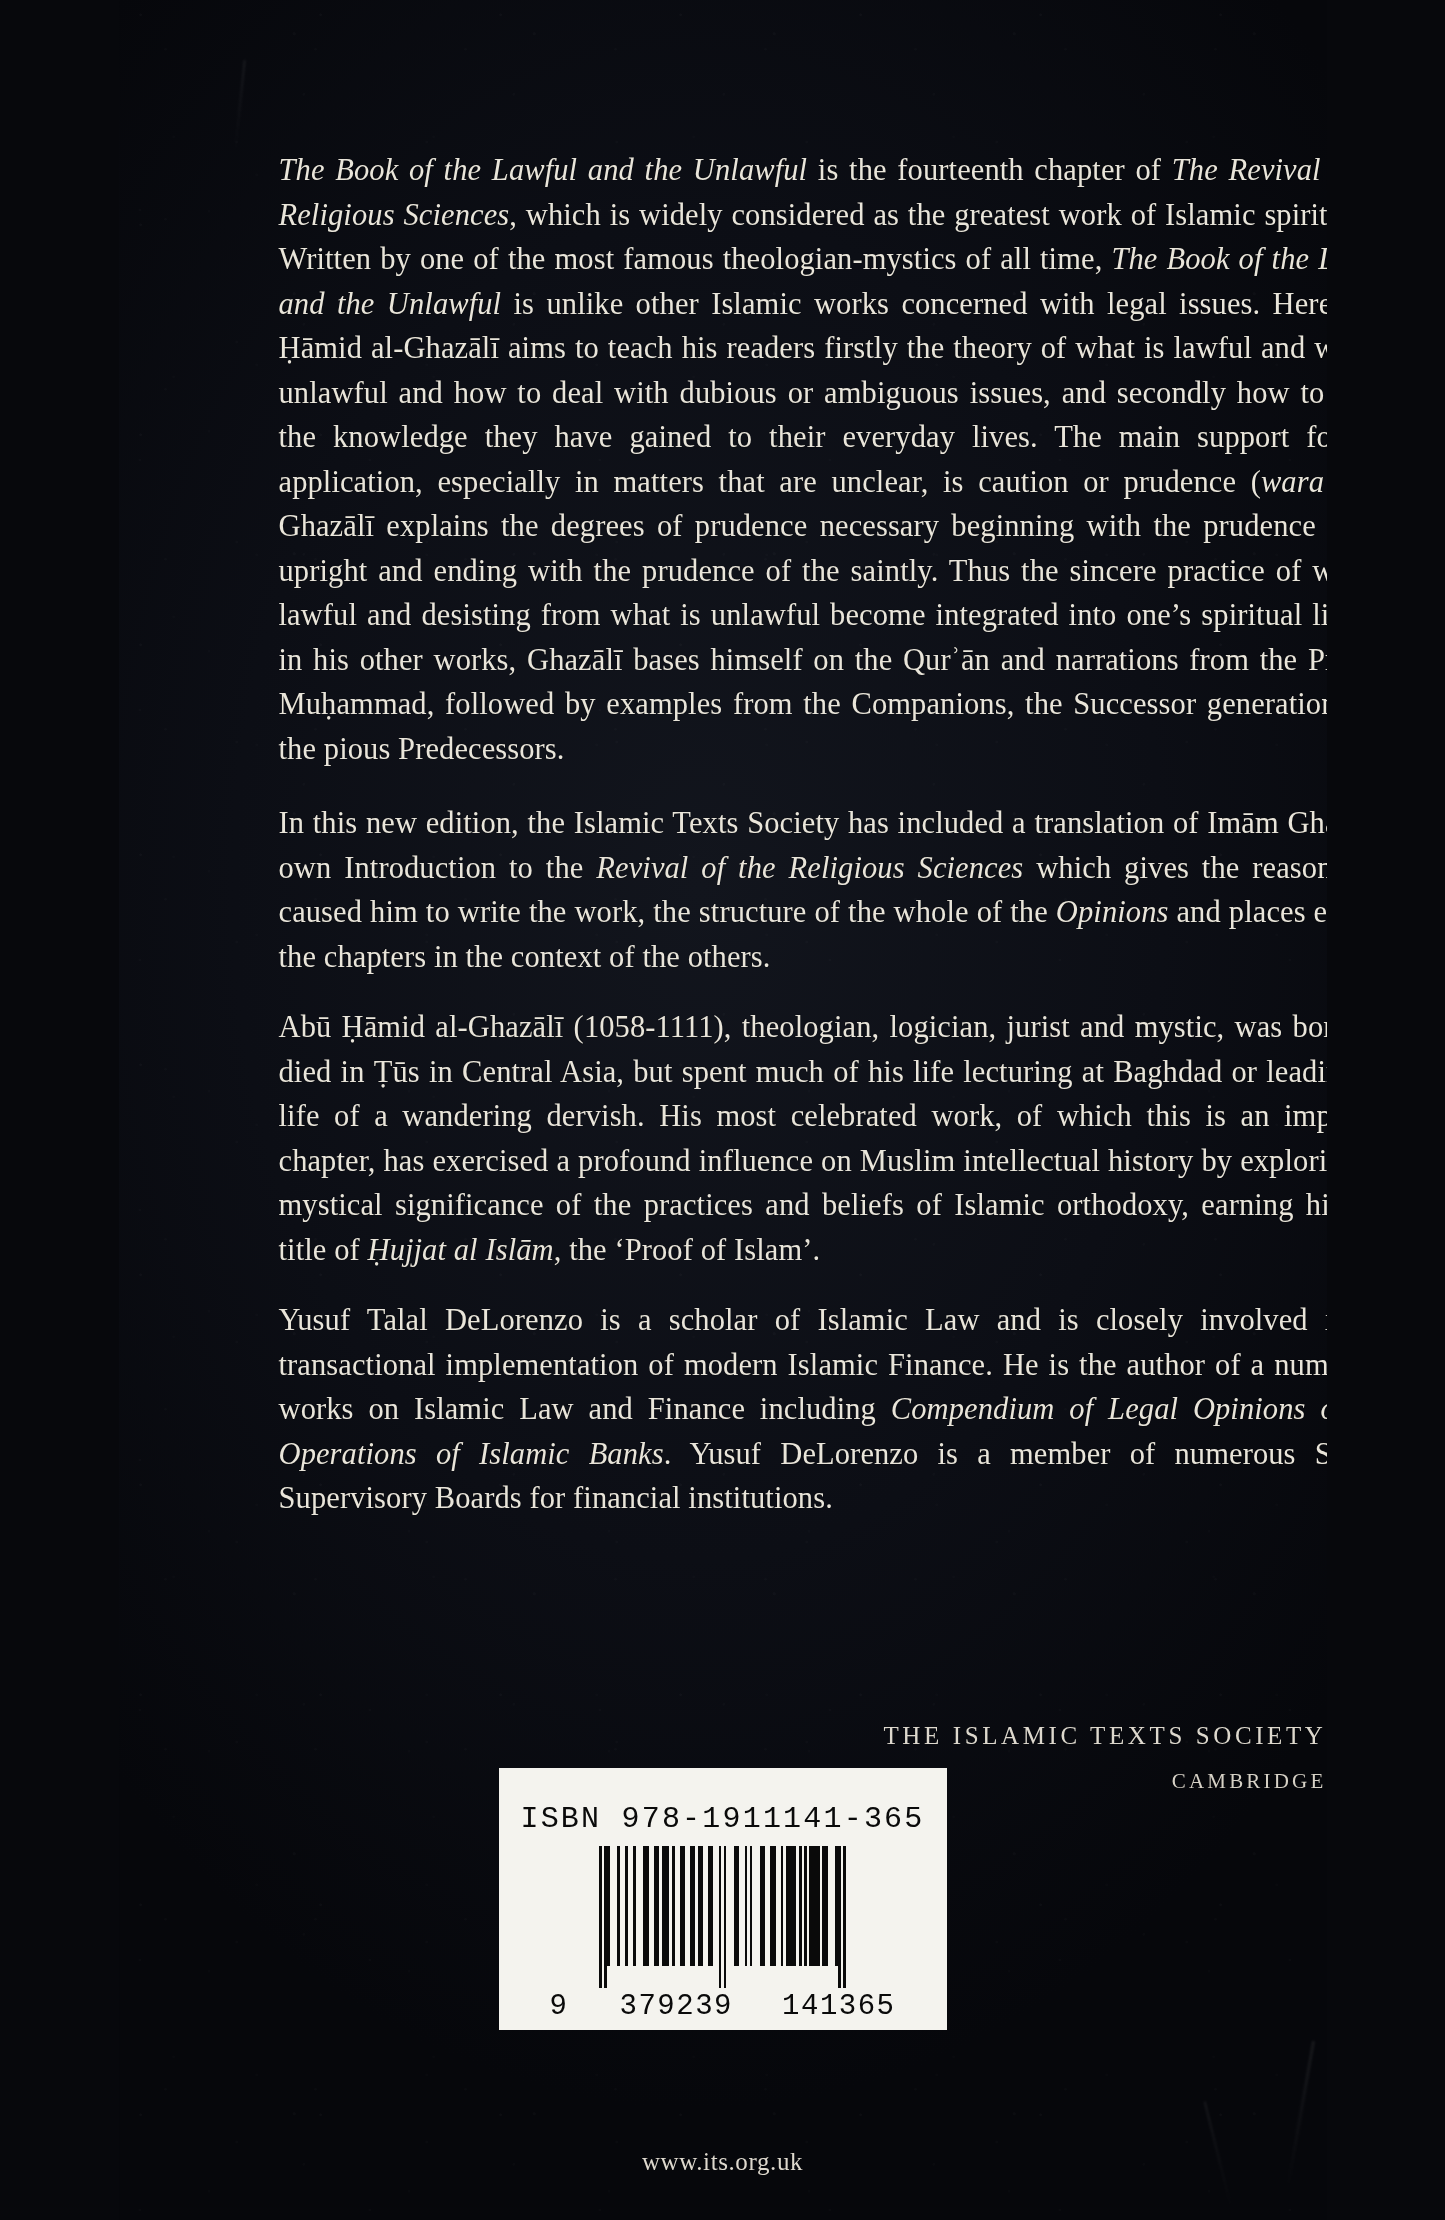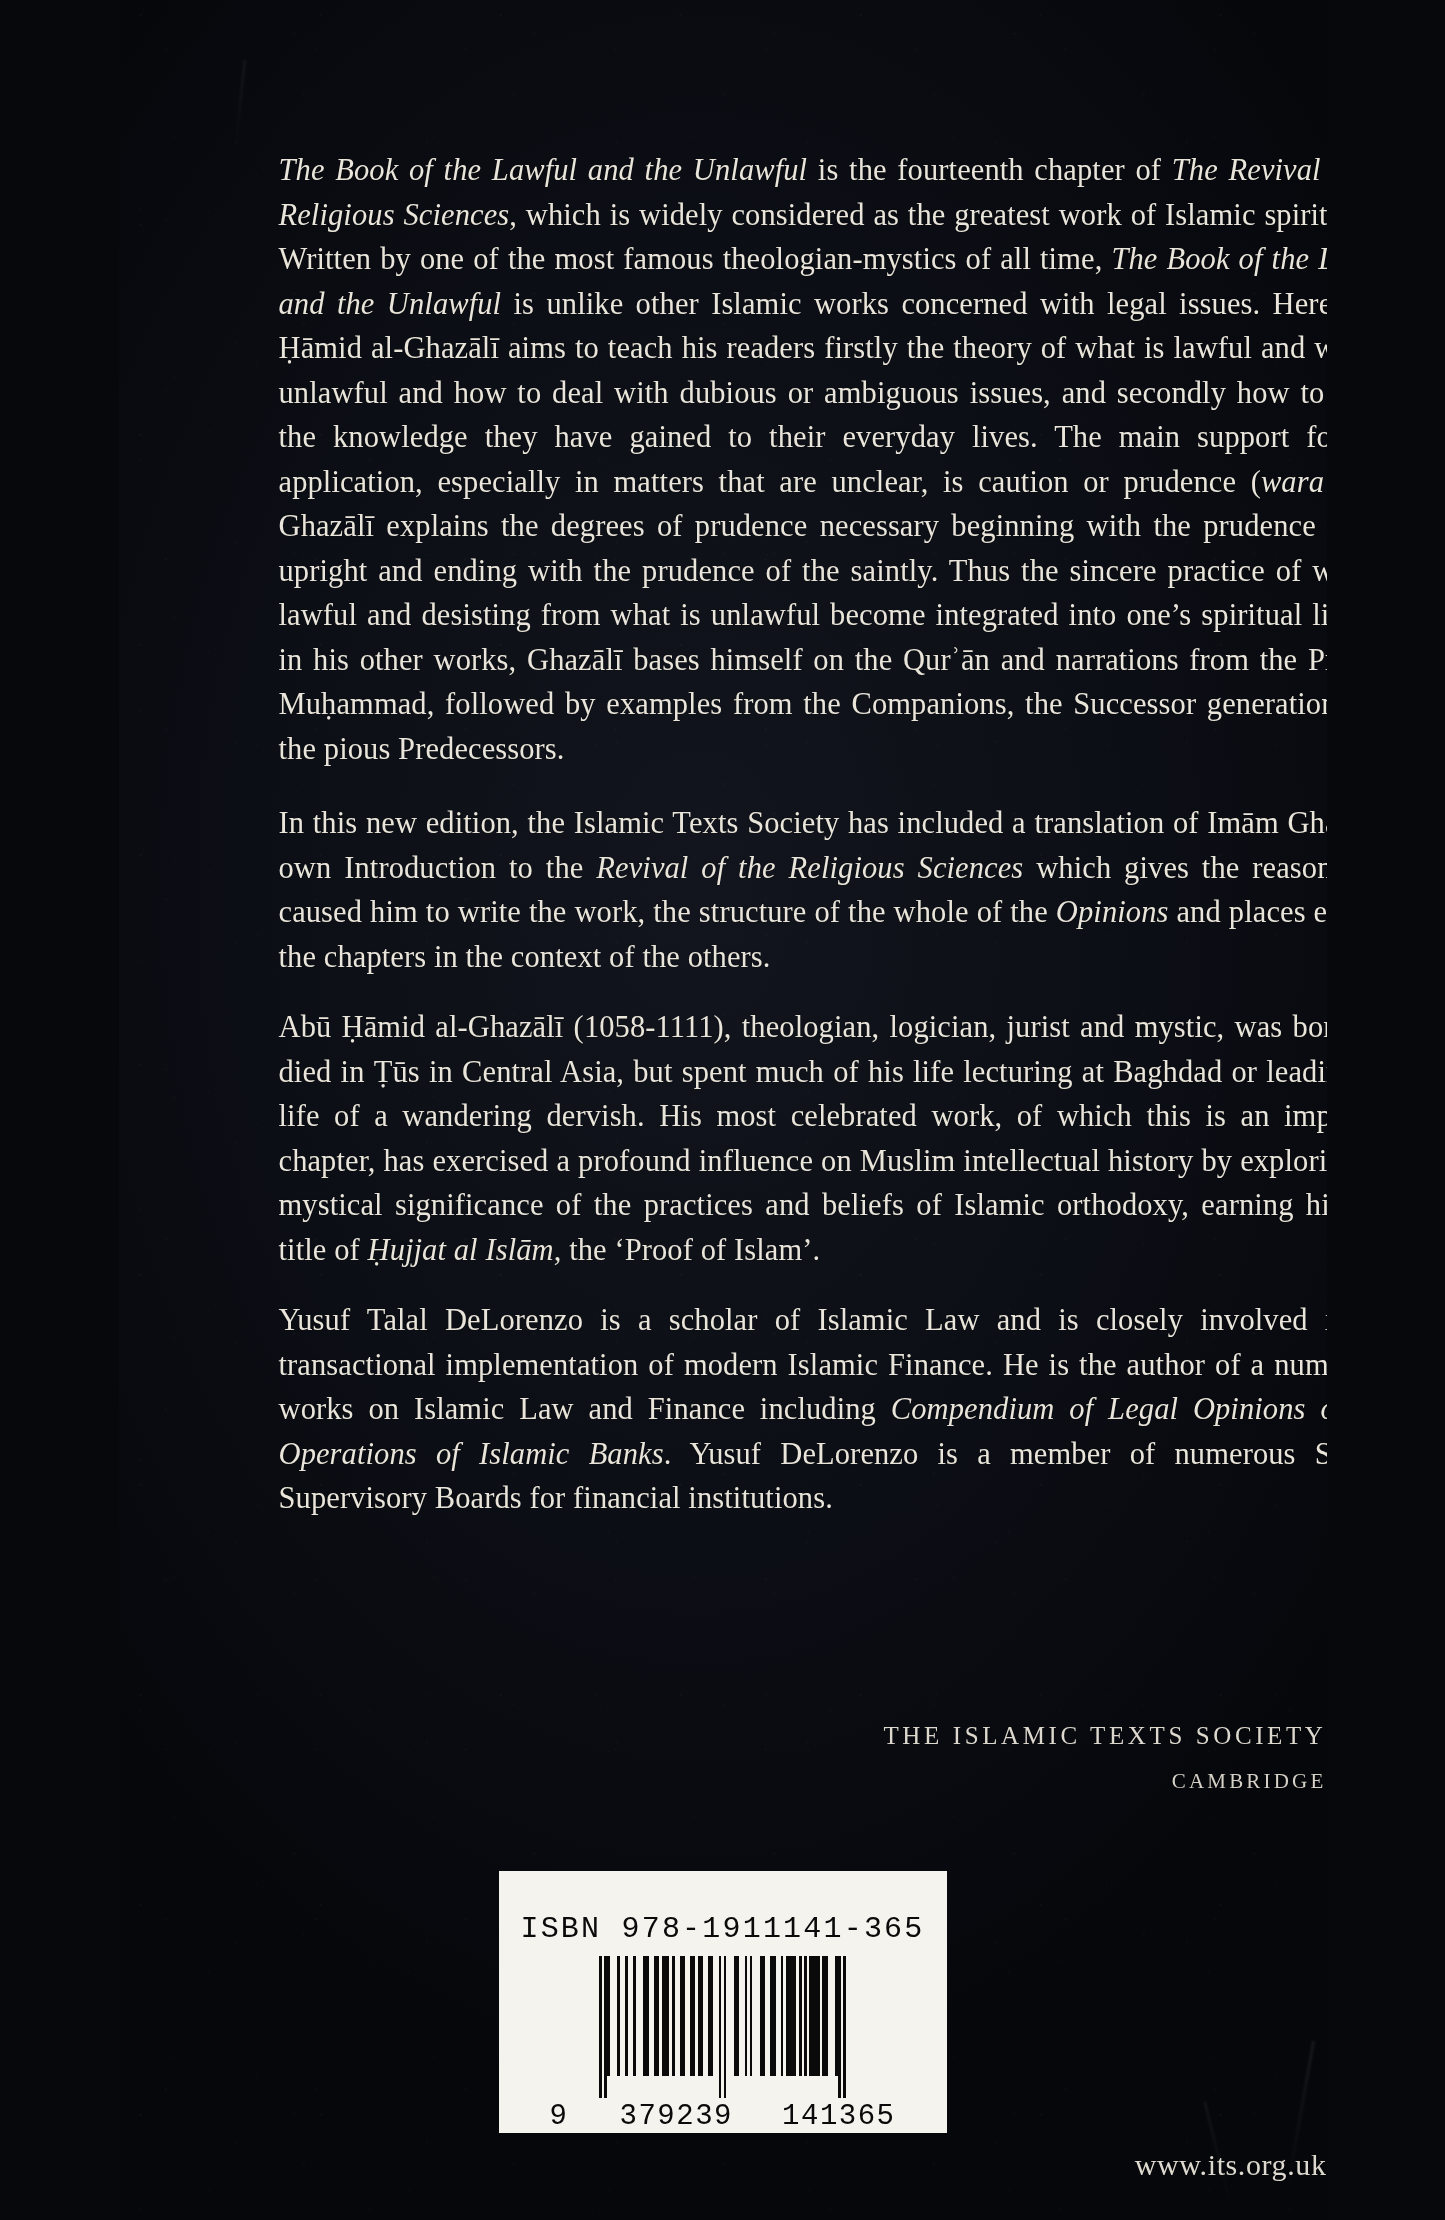--- a/index.html
+++ b/index.html
@@ -90,30 +90,30 @@
     font-size: 21px;
     letter-spacing: 3.2px;
     color: #d6d1c6;
     text-transform: uppercase;
   }
 
   .barcode-wrap {
     position: absolute;
     left: 50%;
     transform: translateX(-50%);
-    top: 1871px;
+    top: 1768px;
     width: 448px;
     height: 262px;
     background: #f4f3ee;
     padding: 0;
     box-sizing: border-box;
     display: flex;
     flex-direction: column;
     align-items: center;
-    justify-content: flex-end;
+    justify-content: center;
   }
   .isbn-text {
     font-family: "Liberation Mono", "DejaVu Sans Mono", monospace;
     color: #0a0a0a;
     font-size: 30px;
     letter-spacing: 2.2px;
     margin-top: 26px;
     white-space: nowrap;
   }
   .bars {
@@ -137,22 +137,22 @@
     justify-content: space-between;
     padding: 0 6px;
     box-sizing: border-box;
   }
   .digits .d-left { margin-right: 2px; }
 
   .website {
     position: absolute;
     left: 0; right: 0;
     top: 2148px;
-    text-align: right;
-    font-size: 30px;
+    text-align: center;
+    font-size: 25px;
     color: #ded9ce;
     letter-spacing: 0.6px;
   }
 </style>
 </head>
 <body>
 
 <div class="cover">
   <div class="noise"></div>
   <div class="scuff" style="left:1180px; top:2040px; width:3px; height:150px; transform:rotate(10deg);"></div>

